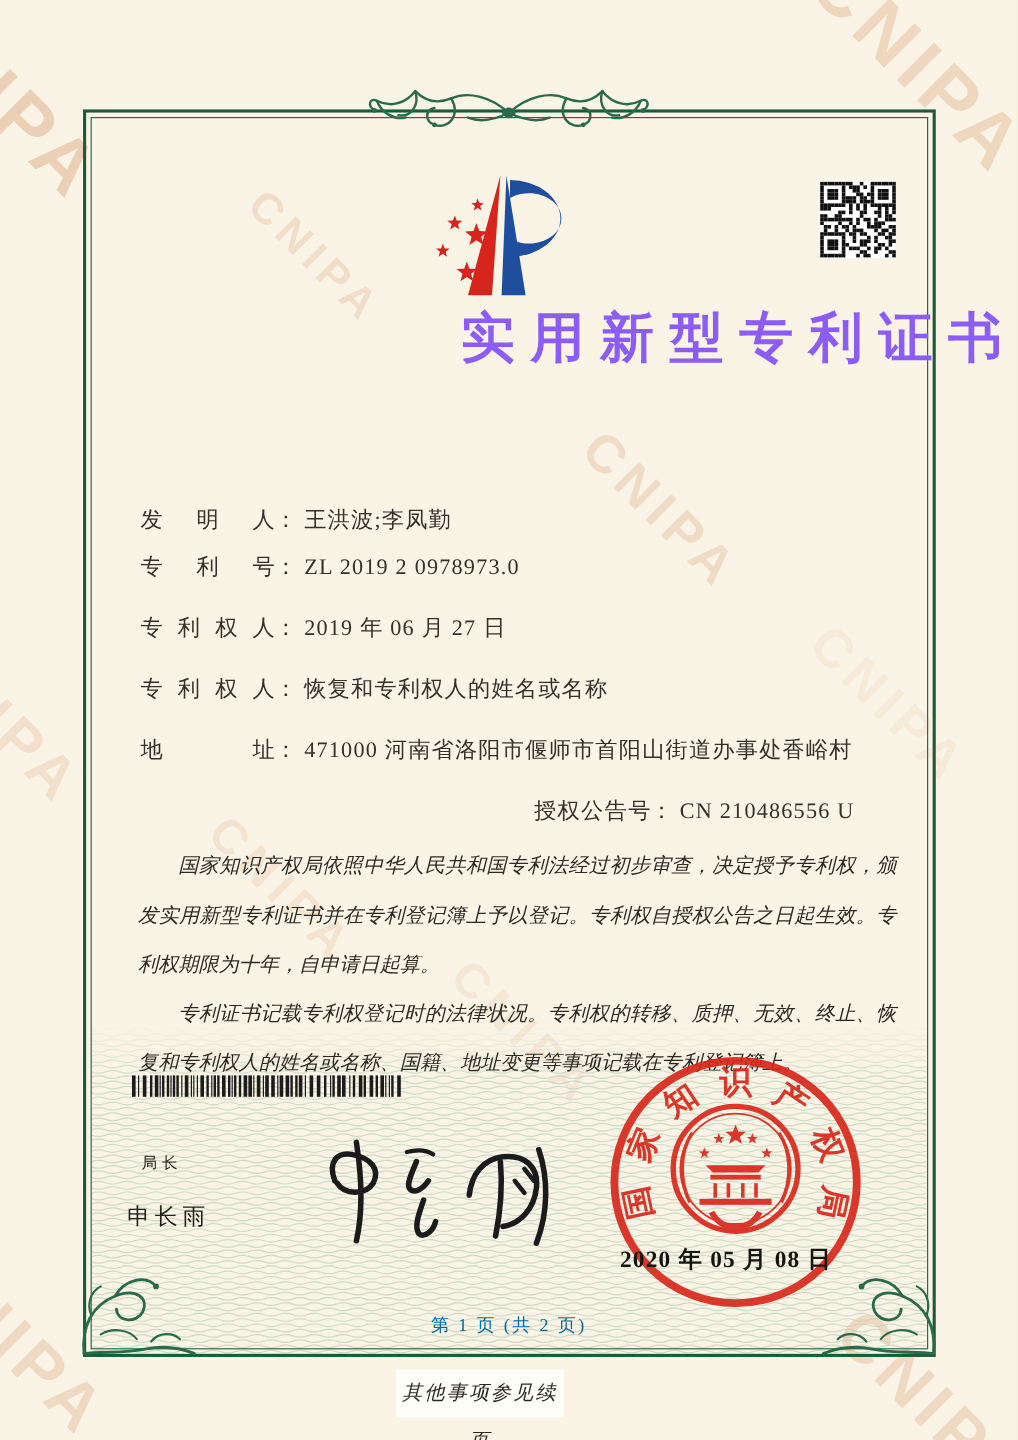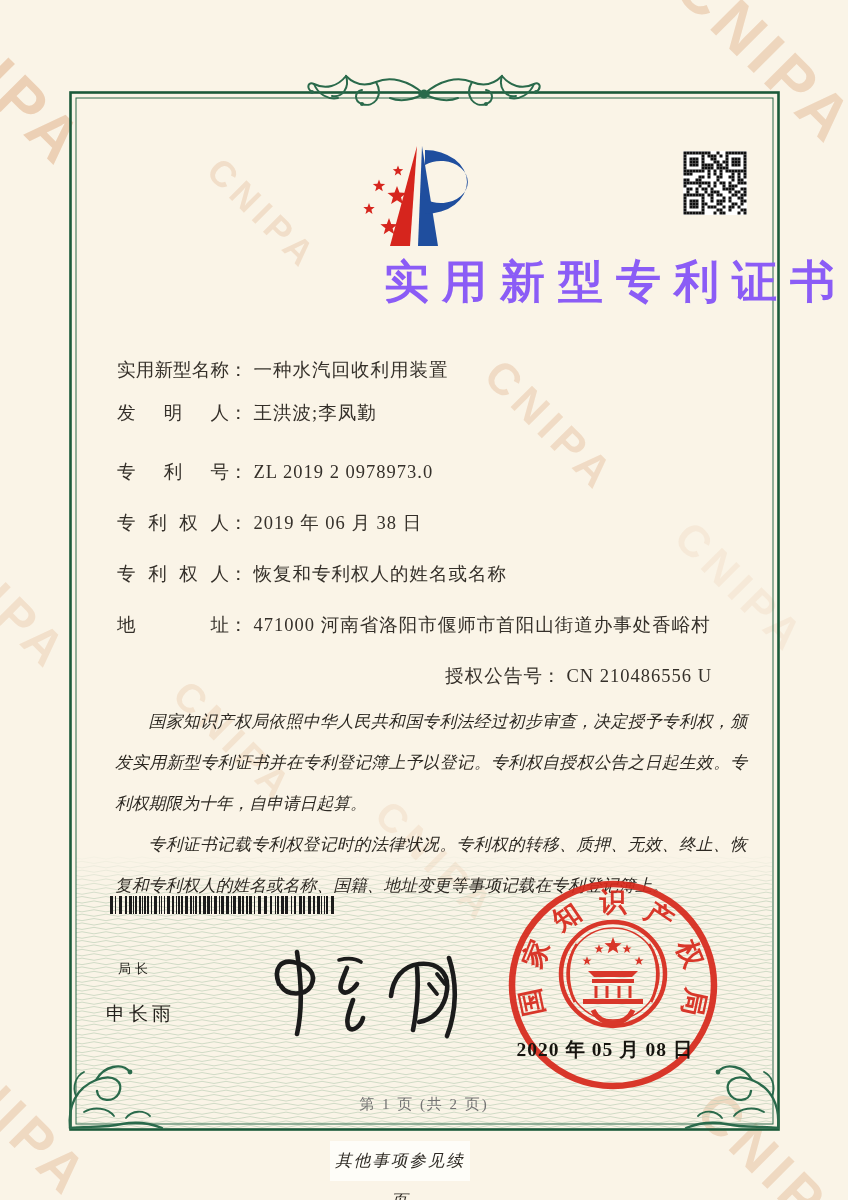--- a/index.html
+++ b/index.html
@@ -32,21 +32,21 @@
     left:115px; top:701px; width:632px; font-size:16.8px; line-height:41px;
     font-style:italic; color:#2c2822; text-align:justify;
   }
   #body-text p { text-indent:2em; }
   #bureau-title { left:118px; top:960px; font-size:13px; letter-spacing:4px; color:#23201b; }
   #bureau-name  { left:106px; top:1001px; font-size:19px; letter-spacing:4px; color:#23201b; font-family:"Liberation Sans","DejaVu Sans",sans-serif; }
   #seal-date {
     left:505px; top:1036px; width:200px; text-align:center;
     font-size:19.5px; color:#16140f; letter-spacing:1px; font-weight:bold;
   }
-  #page-info { left:0; top:1095px; width:100%; text-align:center; font-size:15px; letter-spacing:2px; color:#737373; }
+  #page-info { left:0; top:1095px; width:100%; text-align:center; font-size:15px; letter-spacing:2px; color:#0369a1; }
   #cont-box {
     left:330px; top:1141px; width:140px; height:40px; background:#fefdf8;
     text-align:center; line-height:40px; font-size:16.5px; font-style:italic;
     letter-spacing:2px; color:#2c2822;
   }
   svg { display:block; }
 </style>
 </head>
 <body>
 
@@ -429,31 +429,28 @@
         <rect x="30.5" y="60.5" width="3" height="3"></rect>
         <rect x="36.5" y="60.5" width="3" height="3"></rect>
         <rect x="39.5" y="60.5" width="3" height="3"></rect>
         <rect x="54.5" y="60.5" width="3" height="3"></rect>
         <rect x="60.5" y="60.5" width="3" height="3"></rect>
       </g>
   </svg>
 
   <div id="title" class="abs">实用新型专利证书</div>
 
-  <div class="frow" style="top:357px;">
-    <span class="flabel">实用新型名称</span><span class="fcolon">：</span><span class="fvalue">一种水汽回收利用装置</span>
-  </div>
-  <div class="frow" style="top:400px;">
+  <div class="frow" style="top:420px;">
     <span class="flabel">发明人</span><span class="fcolon">：</span><span class="fvalue">王洪波;李凤勤</span>
   </div>
   <div class="frow" style="top:459px;">
     <span class="flabel">专利号</span><span class="fcolon">：</span><span class="fvalue">ZL 2019 2 0978973.0</span>
   </div>
   <div class="frow" style="top:510px;">
-    <span class="flabel">专利权人</span><span class="fcolon">：</span><span class="fvalue">2019 年 06 月 38 日</span>
+    <span class="flabel">专利权人</span><span class="fcolon">：</span><span class="fvalue">2019 年 06 月 27 日</span>
   </div>
   <div class="frow" style="top:561px;">
     <span class="flabel">专利权人</span><span class="fcolon">：</span><span class="fvalue">恢复和专利权人的姓名或名称</span>
   </div>
   <div class="frow" style="top:612px;">
     <span class="flabel">地址</span><span class="fcolon">：</span><span class="fvalue">471000 河南省洛阳市偃师市首阳山街道办事处香峪村</span>
   </div>
 
   <div class="frow" style="left:433px;top:663px;">
     <span class="flabel2">授权公告号</span><span class="fcolon">：</span><span class="fvalue">CN 210486556 U</span>

